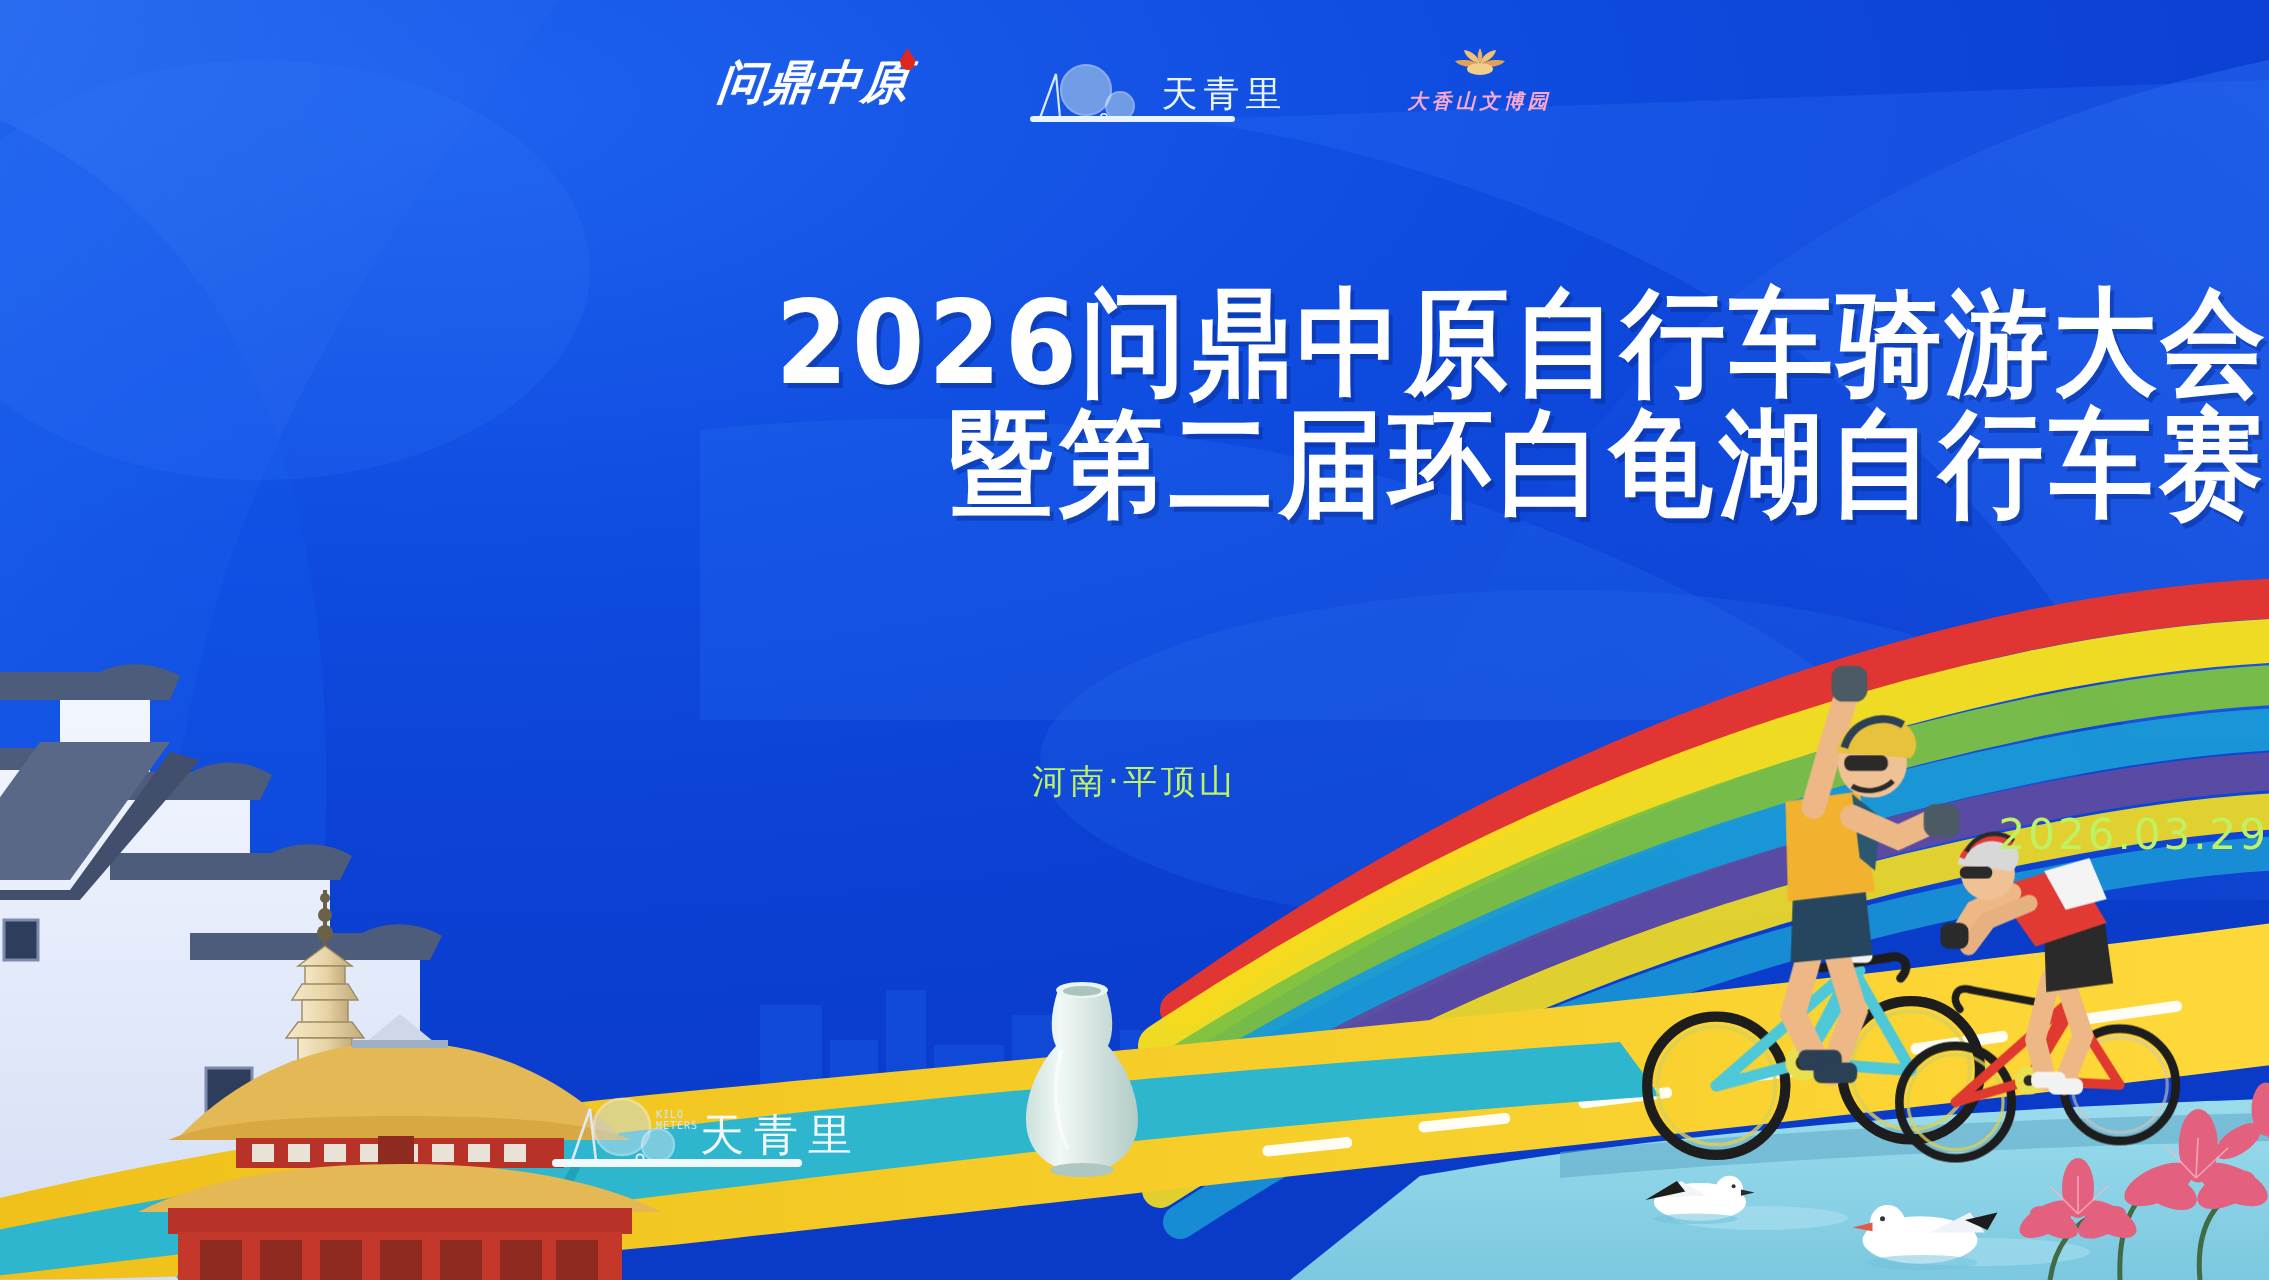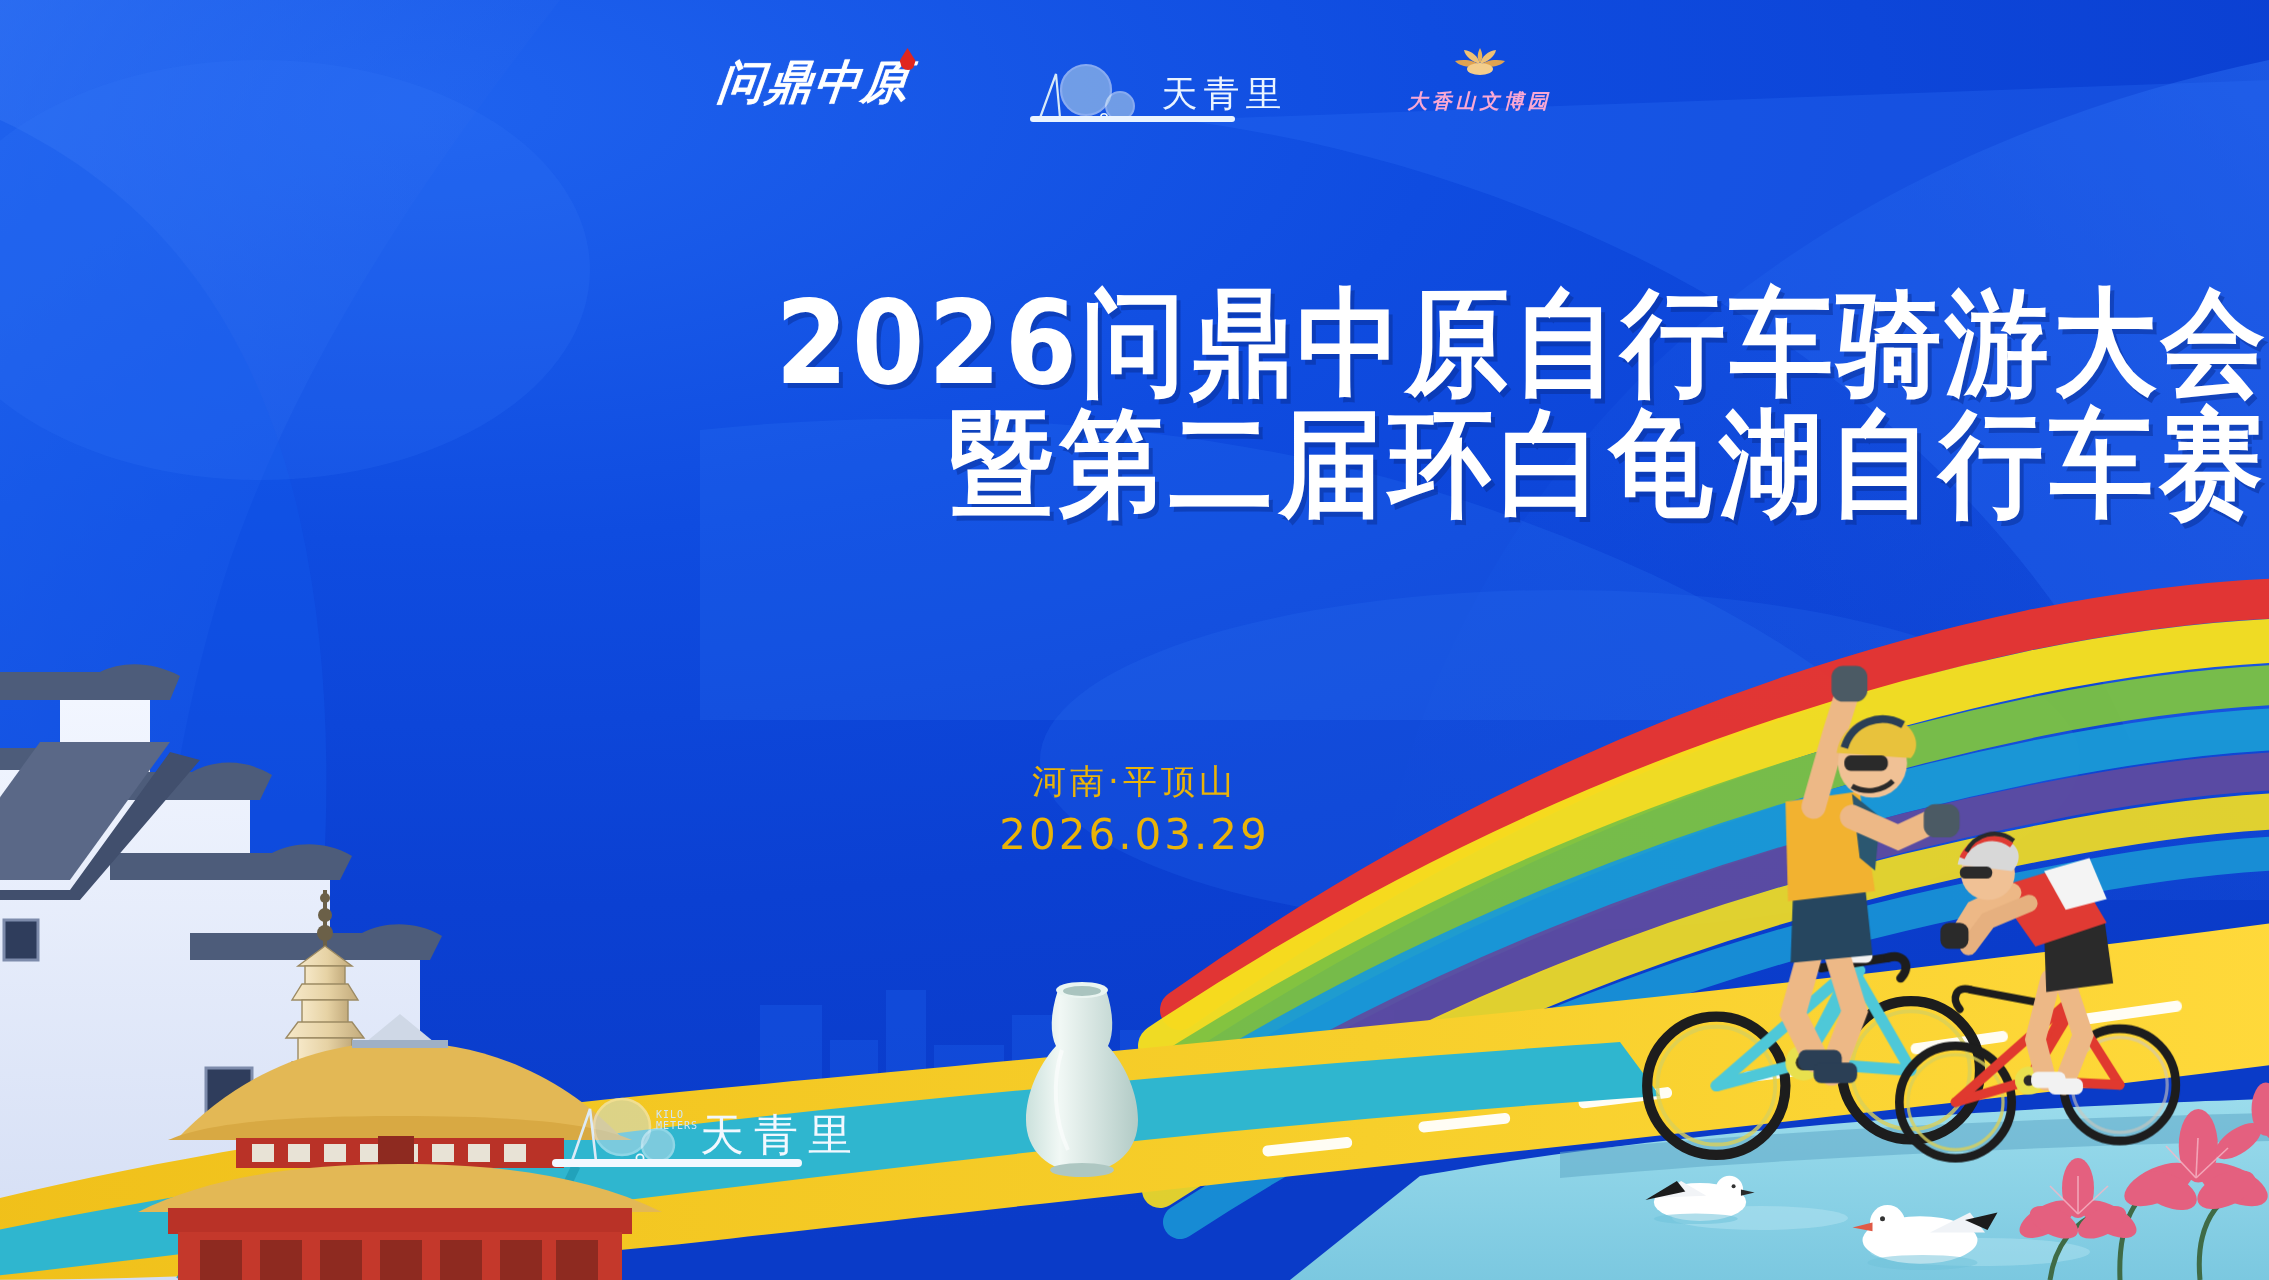--- a/index.html
+++ b/index.html
@@ -78,29 +78,30 @@
     letter-spacing:4px;
     text-shadow:4px 5px 0 rgba(6,42,140,.45);
     transform:scaleY(1.12);
     transform-origin:center top;
     white-space:nowrap;
   }
   .title-line.l2{letter-spacing:6px;}
 
   .subtitle-block{
     position:absolute;left:0;right:0;top:756px;
-    text-align:center;z-index:45;color:#eab308;
+    text-align:center;z-index:45;color:#bef264;
   }
   .sub-place{
     font-size:34px;letter-spacing:4px;line-height:1.5;
     font-family:"DejaVu Sans","Liberation Sans",sans-serif;
   }
   .sub-date{
     font-size:42px;letter-spacing:3px;line-height:1.35;
     font-family:"DejaVu Sans","Liberation Sans",sans-serif;
+    text-align:right;
   }
 
   
   .scene{position:absolute;inset:0;z-index:20;}
   .scene svg{position:absolute;left:0;top:0;width:100%;height:100%;}
 
   .layer-front{position:absolute;inset:0;z-index:30;}
   .layer-front svg{position:absolute;left:0;top:0;width:100%;height:100%;}
 
   

